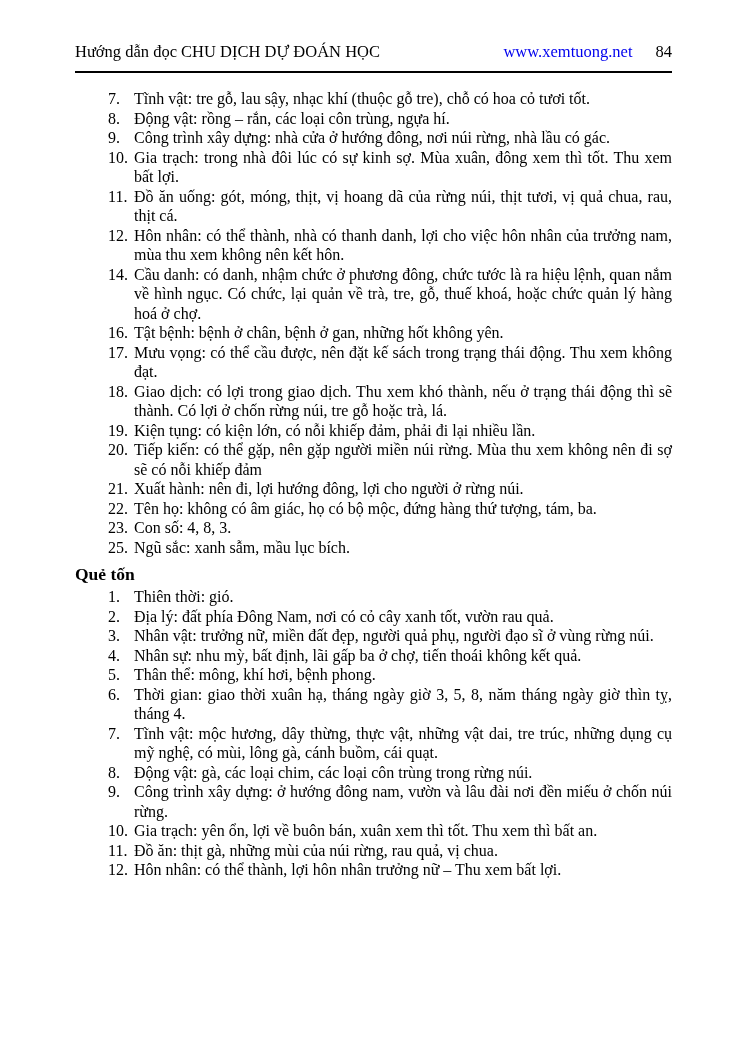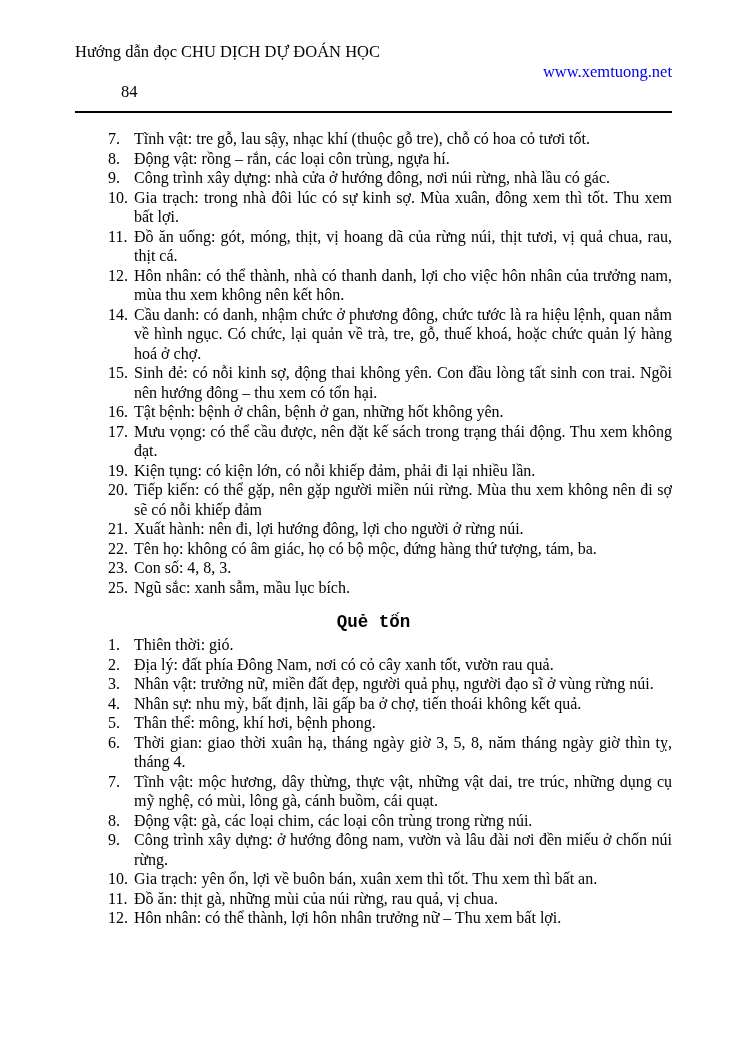--- a/index.html
+++ b/index.html
@@ -14,34 +14,33 @@
     background: #ffffff;
     margin: 0 auto;
     box-sizing: border-box;
     padding: 42px 72px 0 75px;
     font-family: "Liberation Serif", "DejaVu Serif", serif;
     color: #000000;
     overflow: hidden;
   }
   .header-row {
     display: flex;
-    align-items: flex-start;
+    align-items: flex-end;
     font-size: 16.5px;
     line-height: 20px;
     white-space: nowrap;
-    flex-direction: column;
   }
   .header-title { flex: none; }
   .header-link {
     margin-left: auto;
     color: #0000EE;
     cursor: pointer;
   }
   .header-pagenum {
-    margin-left: 46px;
+    margin-left: 23px;
     flex: none;
   }
   .header-rule {
     border: none;
     border-top: 2px solid #000000;
     margin: 9px 0 0 0;
   }
   .content {
     margin-top: 16px;
     font-size: 16px;
@@ -53,26 +52,25 @@
   }
   .item .num {
     flex: 0 0 26px;
     margin-left: 33px;
   }
   .item .txt {
     flex: 1 1 auto;
     text-align: justify;
   }
   .section-heading {
-    text-align: center;
+    text-align: left;
     font-weight: bold;
     font-size: 17.5px;
     line-height: 24px;
-    margin: 13px 0 1px 0;
-    font-family: Liberation Mono, monospace;
+    margin: 5px 0 1px 0;
   }
 </style>
 </head>
 <body>
 
 <div class="page">
   <div class="header-row">
     <span class="header-title">Hướng dẫn đọc CHU DỊCH DỰ ĐOÁN HỌC</span>
     <span class="header-link" style="color: rgb(0, 0, 238);">www.xemtuong.net</span>
     <span class="header-pagenum">84</span>
@@ -103,30 +101,30 @@
         </div>
         <div class="item">
           <span class="num">12.</span>
           <span class="txt">Hôn nhân: có thể thành, nhà có thanh danh, lợi cho việc hôn nhân của trưởng nam, mùa thu xem không nên kết hôn.</span>
         </div>
         <div class="item">
           <span class="num">14.</span>
           <span class="txt">Cầu danh: có danh, nhậm chức ở phương đông, chức tước là ra hiệu lệnh, quan nắm về hình ngục. Có chức, lại quản về trà, tre, gỗ, thuế khoá, hoặc chức quản lý hàng hoá ở chợ.</span>
         </div>
         <div class="item">
-          <span class="num">15.</span>
-          <span class="txt">Sinh đẻ: có nỗi kinh sợ, động thai không yên. Con đầu lòng tất sinh con trai. Ngồi nên hướng đông – thu xem có tổn hại.</span>
-        </div>
-        <div class="item">
           <span class="num">16.</span>
           <span class="txt">Tật bệnh: bệnh ở chân, bệnh ở gan, những hốt không yên.</span>
         </div>
         <div class="item">
           <span class="num">17.</span>
           <span class="txt">Mưu vọng: có thể cầu được, nên đặt kế sách trong trạng thái động. Thu xem không đạt.</span>
+        </div>
+        <div class="item">
+          <span class="num">18.</span>
+          <span class="txt">Giao dịch: có lợi trong giao dịch. Thu xem khó thành, nếu ở trạng thái động thì sẽ thành. Có lợi ở chốn rừng núi, tre gỗ hoặc trà, lá.</span>
         </div>
         <div class="item">
           <span class="num">19.</span>
           <span class="txt">Kiện tụng: có kiện lớn, có nỗi khiếp đảm, phải đi lại nhiều lần.</span>
         </div>
         <div class="item">
           <span class="num">20.</span>
           <span class="txt">Tiếp kiến: có thể gặp, nên gặp người miền núi rừng. Mùa thu xem không nên đi sợ sẽ có nỗi khiếp đảm</span>
         </div>
         <div class="item">

